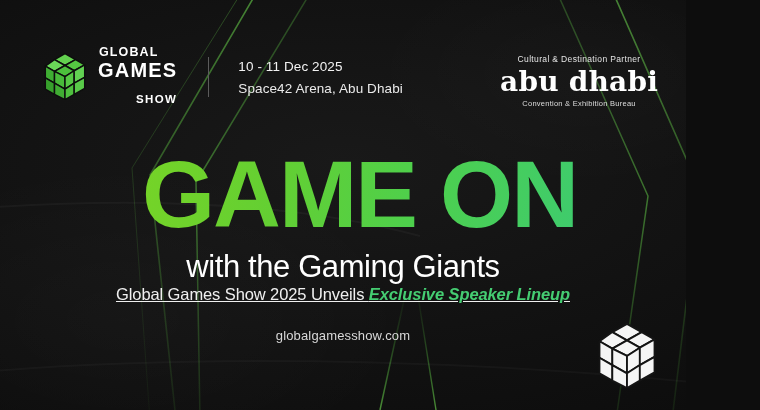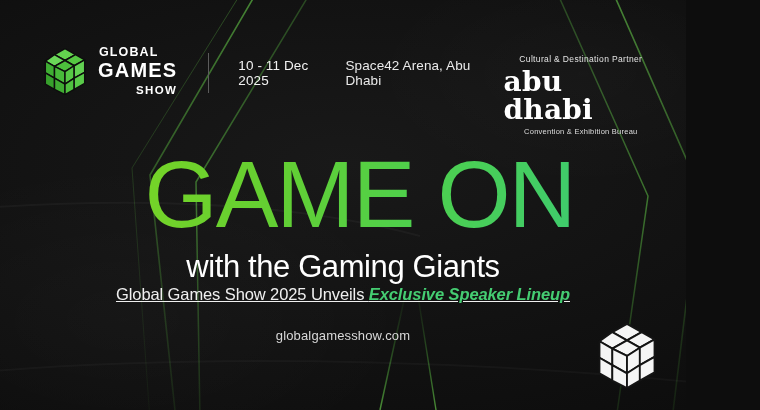--- a/index.html
+++ b/index.html
@@ -39,34 +39,34 @@
   .cube-mark{ width:42px; height:48px; flex:0 0 auto; }
   .brand-words{
     display:flex; flex-direction:column; align-items:flex-start;
     line-height:1; color:#ffffff;
   }
   .brand-global{
     font-size:12.5px; font-weight:700; letter-spacing:1.1px;
   }
   .brand-games{
     font-size:20px; font-weight:800; letter-spacing:1.2px;
-    margin:1px 0 5px -1px;
+    margin:1px 0 14px -1px;
   }
   .brand-show{
     font-size:11.5px; font-weight:700; letter-spacing:1.4px;
     align-self:flex-end;
   }
 
   .divider{
     width:1px; height:40px; background:#5b5b5b;
     margin:3px 16px 0 18px; flex:0 0 auto;
   }
 
   .event-meta{
-    display:flex; flex-direction:row; gap:7px;
+    display:flex; flex-direction:column; gap:7px;
     color:#f2f2f2; padding-top:3px;
   }
   .event-date{ font-size:13.5px; font-weight:500; letter-spacing:.1px; }
   .event-venue{ font-size:13.5px; font-weight:400; letter-spacing:.1px; color:#eaeaea; }
 
   .partner{
     display:flex; flex-direction:column; align-items:center;
     color:#ffffff; padding-top:8px;
   }
   .partner-kicker{
@@ -82,21 +82,21 @@
     color:#dedede; margin-top:3px;
   }
 
   
   .hero{
     position:absolute; left:0; right:0; top:150px;
     display:flex; flex-direction:column; align-items:center;
     text-align:center;
   }
   .headline{
-    font-size:94px; font-weight:400; line-height:.95;
+    font-size:94px; font-weight:700; line-height:.95;
     letter-spacing:-2px;
     background:linear-gradient(100deg,#76d427 0%,#63cf33 32%,#4ed04c 62%,#3ecb6e 100%);
     -webkit-background-clip:text; background-clip:text;
     -webkit-text-fill-color:transparent; color:transparent;
     padding:0 4px 6px 4px;
     margin-left:33px;
   }
   .subhead{
     font-size:31px; font-weight:400; color:#ffffff;
     letter-spacing:-.4px; margin-top:4px;

